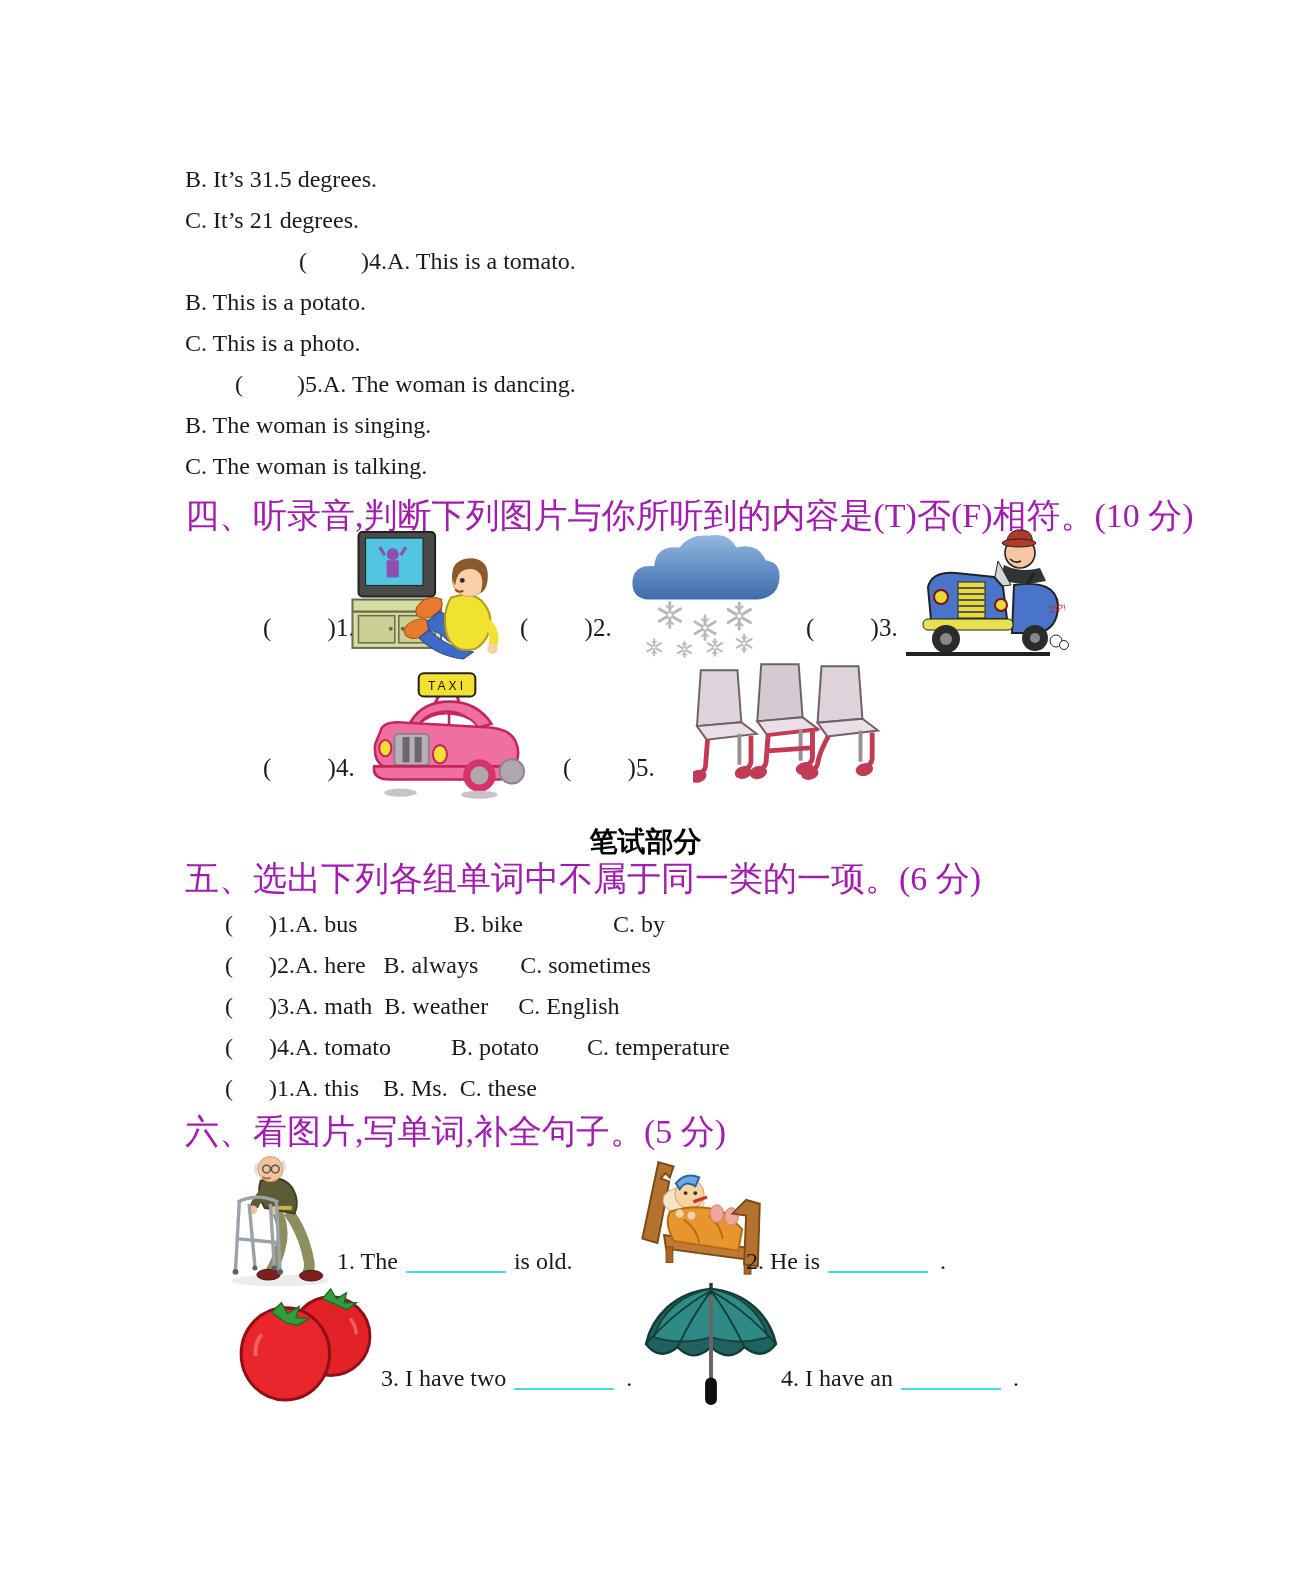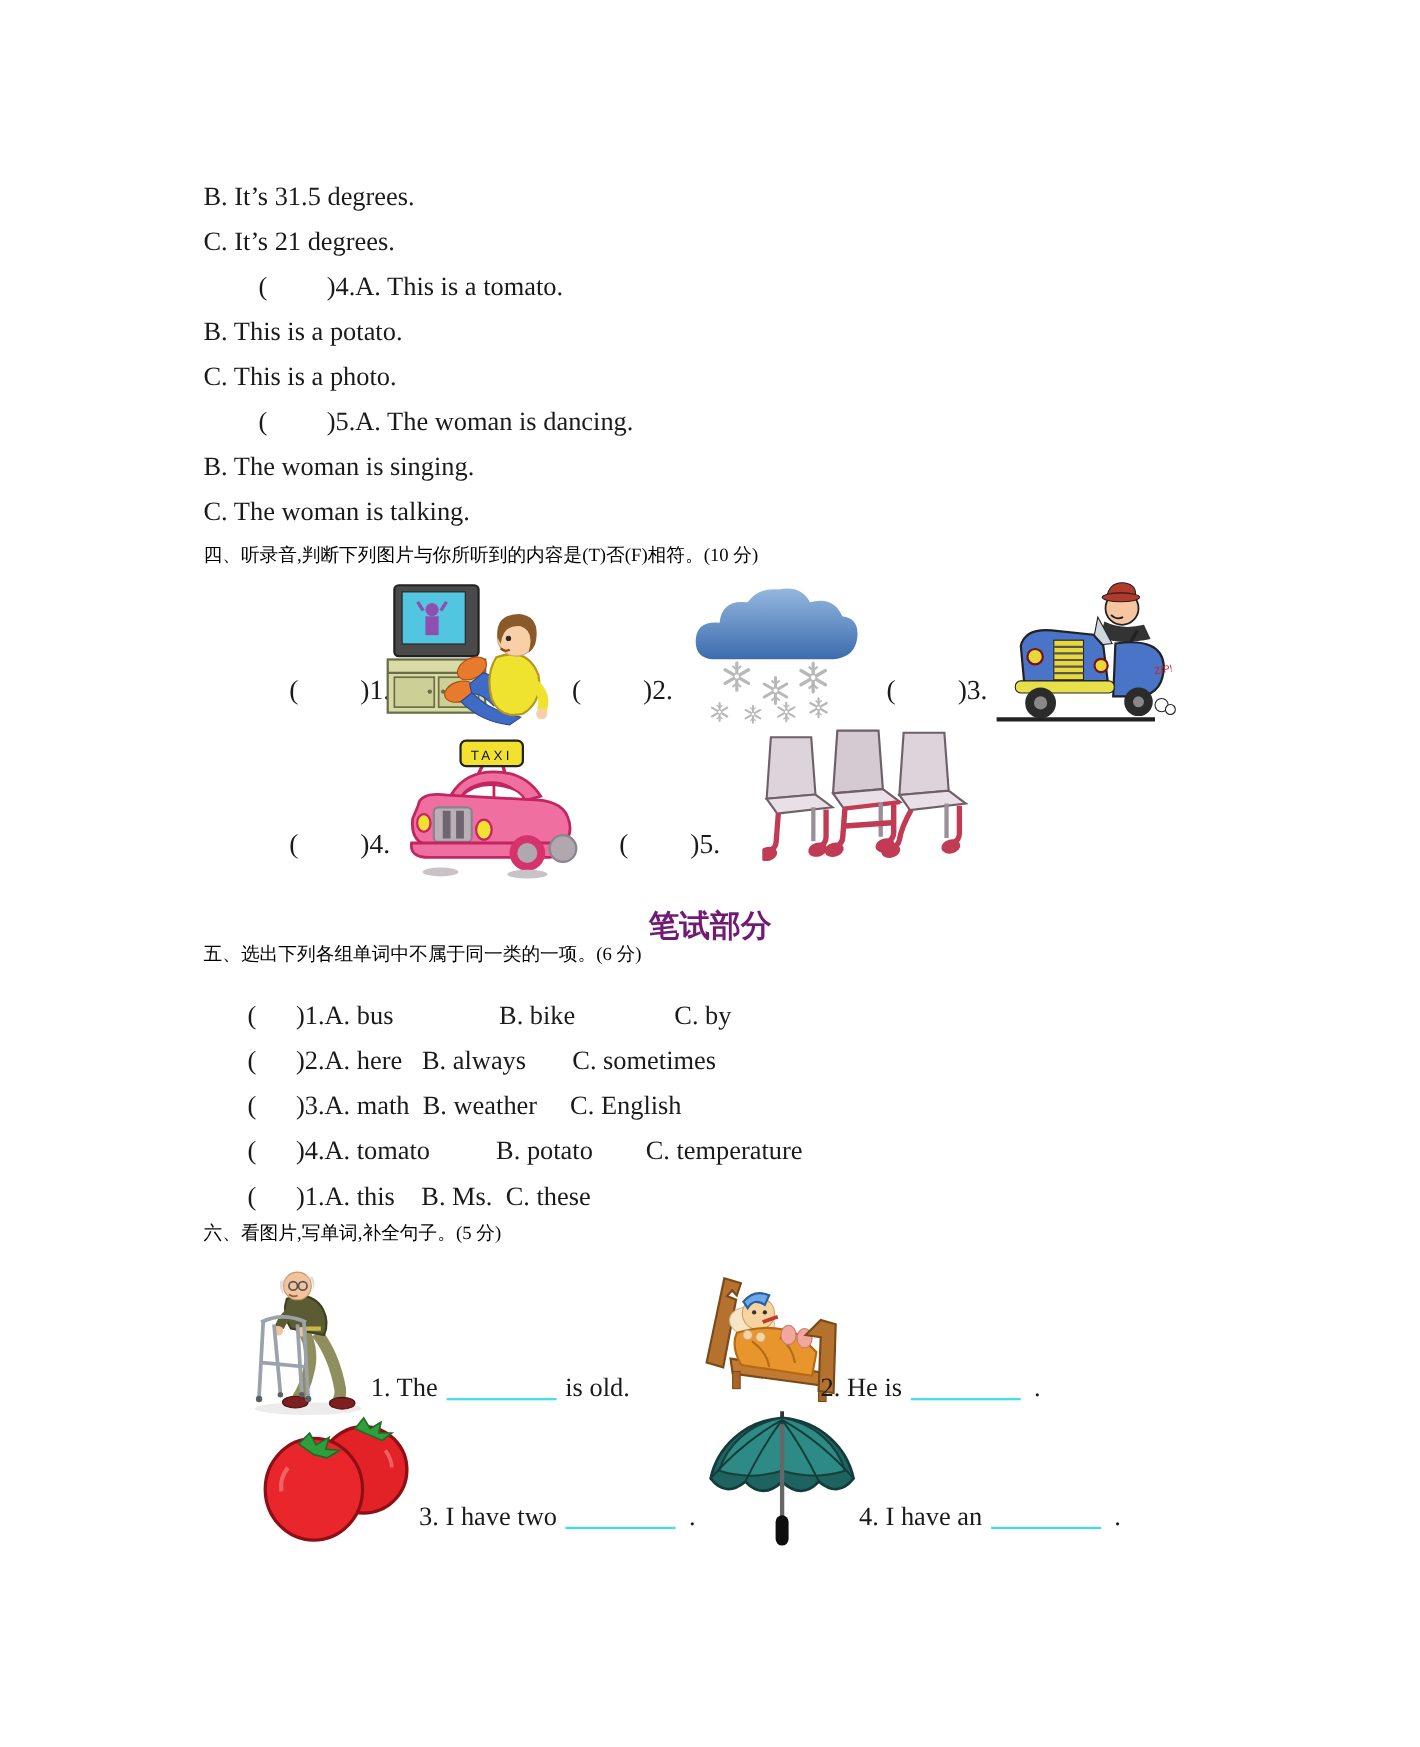--- a/index.html
+++ b/index.html
@@ -2,29 +2,29 @@
 <html><head>
 <meta charset="utf-8">
 <style>
   html,body{margin:0;padding:0;background:#ffffff;}
   #page{position:relative;width:1280px;height:1588px;background:#ffffff;overflow:hidden;
         font-family:"Liberation Serif","DejaVu Serif",serif;color:#1a1a1a;margin-top:11px;}
   .pre{white-space:pre;}
   
   #listen-options{position:absolute;left:185px;top:148px;font-size:24px;line-height:41px;}
   .opt-line{white-space:pre;}
-  .opt-line.indent{padding-left:50px;}
-  
-  .red-heading{position:absolute;left:185px;font-size:17px;color:#000000;white-space:pre;}
+  .opt-line.indent{padding-left:50px;text-align:right;}
+  
+  .red-heading{position:absolute;left:185px;font-size:34px;color:#a21caf;white-space:pre;}
   
   .fig-label{position:absolute;font-size:25px;white-space:pre;}
   .fig{position:absolute;}
   
   #written-header{position:absolute;left:0;top:812px;width:1291px;text-align:center;
-      font-family:"Liberation Sans","DejaVu Sans",sans-serif;font-weight:700;font-size:28px;color:#701a75;}
+      font-family:"Liberation Sans","DejaVu Sans",sans-serif;font-weight:700;font-size:28px;color:#000000;}
   
   #sec5-rows{position:absolute;left:225px;top:893px;font-size:24px;line-height:41px;}
   
   .sentence{position:absolute;font-size:24px;white-space:nowrap;}
   .blank{display:inline-block;width:100px;height:24px;border-bottom:2px solid #3fdde8;
          margin:0 8px;vertical-align:-4px;}
   .suffix-dot{margin-left:4px;}
   svg{display:block;}
 </style>
 </head>

